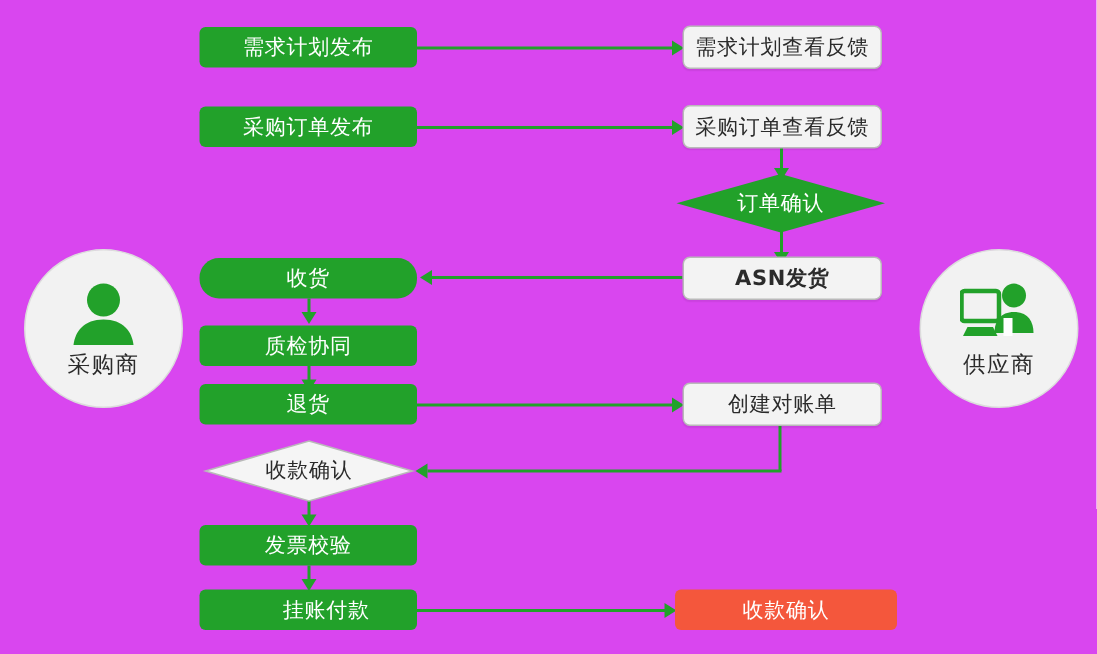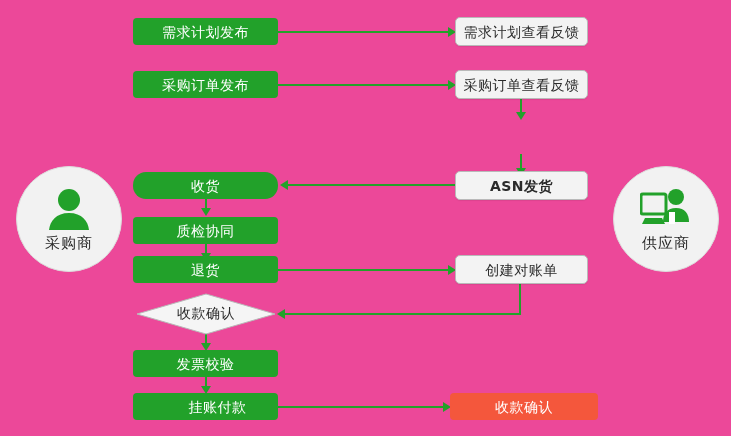--- a/index.html
+++ b/index.html
@@ -7,21 +7,21 @@
     padding: 0;
     background: #ffffff;
   }
   body {
     font-family: "DejaVu Sans", "Liberation Sans", sans-serif;
   }
   #canvas {
     position: relative;
     width: 731px;
     height: 436px;
-    background: #ec4899;
+    background: #d946ef;
     overflow: hidden;
   }
   
   .node {
     position: absolute;
     box-sizing: border-box;
     display: flex;
     align-items: center;
     justify-content: center;
     font-size: 14px;
@@ -207,20 +207,26 @@
   </div>
 
   <div class="node grey" style="left:455px; top:17px; width:133px; height:29px;">
     <span>需求计划查看反馈</span>
   </div>
 
   <div class="node grey" style="left:455px; top:70px; width:133px; height:29px;">
     <span>采购订单查看反馈</span>
   </div>
 
+  <div class="diamond green" style="left:451px; top:116px; width:139px; height:39px;">
+    <svg width="139" height="39" viewBox="0 0 139 39">
+      <polygon points="69.5,0 139,19.5 69.5,39 0,19.5" fill="#22a12a"></polygon>
+    </svg>
+    <div class="dlabel">订单确认</div>
+  </div>
 
   <div class="node grey" style="left:455px; top:171px; width:133px; height:29px;font-weight:bold;">
     <span>ASN发货</span>
   </div>
 
   <div class="node grey" style="left:455px; top:255px; width:133px; height:29px;">
     <span>创建对账单</span>
   </div>
 
   <div class="node red" style="left:450px; top:393px; width:148px; height:27px;">

